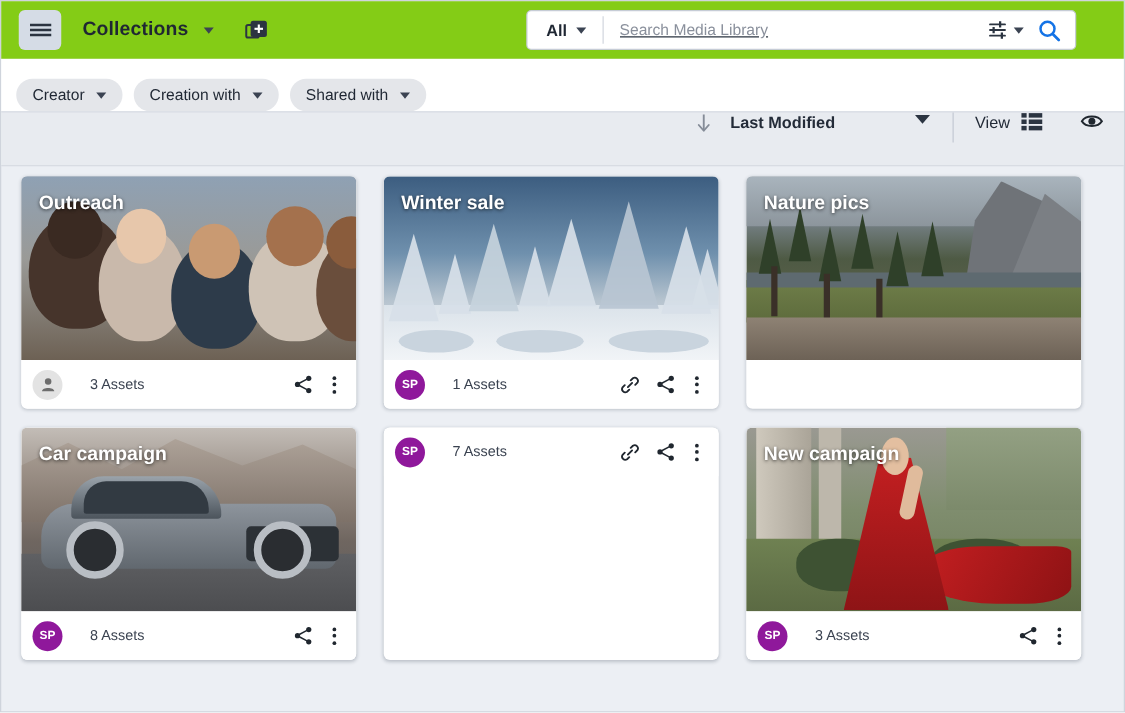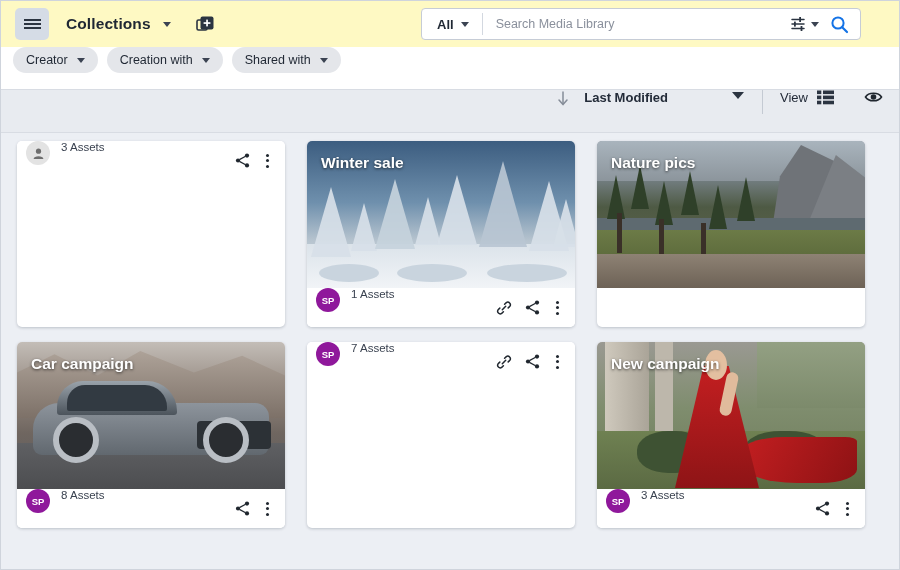--- a/index.html
+++ b/index.html
@@ -15,21 +15,21 @@
     position: relative;
     background: #eceff4;
     border: 1px solid #cfd4dc;
     display: flex;
     flex-direction: column;
   }
 
   
   .topbar {
     height: 46px;
-    background: #fef9c3;
+    background: #84cc16;
     display: flex;
     align-items: center;
     padding: 0 14px;
     flex: 0 0 auto;
     position: relative;
   }
   .hamburger-btn {
     width: 34px; height: 32px;
     background: #d5dce6;
     border-radius: 5px;
@@ -77,31 +77,32 @@
   .search-scope-label { font-size: 13px; color: #1f2733; font-weight: bold; }
   .search-divider { width: 1px; height: 22px; background: #d3d8e0; }
   .search-input {
     flex: 1;
     border: none; outline: none;
     font-family: "Liberation Sans", sans-serif;
     font-size: 12.5px;
     color: #2b3441;
     padding: 0 10px 0 13px;
     background: transparent;
+    text-decoration: underline;
   }
   .search-input::placeholder { color: #8a909c; }
   .filter-icon-btn { display: flex; align-items: center; gap: 2px; cursor: pointer; padding-right: 4px;}
   .search-go-btn { padding: 0 11px 0 7px; cursor: pointer; display: flex; align-items: center;}
 
   
   .chiprow {
     height: 42px;
     background: #ffffff;
     display: flex;
-    align-items: flex-start;
+    align-items: flex-end;
     padding: 0 12px;
     gap: 9px;
     flex: 0 0 auto;
   }
   .chip {
     height: 26px;
     background: #e4e6ea;
     border-radius: 13px;
     display: flex; align-items: center;
     gap: 9px;
@@ -181,22 +182,23 @@
     left: 14px; top: 13px;
     font-size: 15.5px;
     font-weight: bold;
     color: #ffffff;
     text-shadow: 0 1px 3px rgba(0,0,0,.65);
     z-index: 5;
   }
   .card-foot {
     height: 39px;
     display: flex;
+    align-items: center;
     padding: 0 10px 0 9px;
-    gap: 6px;
+    gap: 17px;
     background: #fff;
   }
   .avatar {
     width: 24px; height: 24px;
     border-radius: 50%;
     display: flex; align-items: center; justify-content: center;
     font-size: 9.5px;
     font-weight: bold;
     color: #fff;
     flex: 0 0 auto;
@@ -386,20 +388,36 @@
         <path d="M1.5 7 C4.5 2, 14.5 2, 17.5 7 C14.5 12, 4.5 12, 1.5 7 Z" fill="none" stroke="#20272f" stroke-width="1.6"></path>
         <circle cx="9.5" cy="7" r="2.8" fill="#20272f"></circle>
       </svg>
     </span>
   </div>
 
 
   <div class="grid">
 
     <div class="card">
+      <div class="card-thumb">
+        <div class="th th-outreach">
+          <div class="sky"></div>
+          <div class="p p1"></div>
+            <div class="p1b p"></div>
+          <div class="p p2"></div>
+            <div class="p2b p"></div>
+          <div class="p p3"></div>
+            <div class="p3b p"></div>
+          <div class="p p4"></div>
+            <div class="p4b p"></div>
+          <div class="p p5"></div>
+            <div class="p5b p"></div>
+        </div>
+        <div class="card-thumb-title">Outreach</div>
+      </div>
       <div class="card-foot">
         <div class="avatar gray">
           <svg width="13" height="13" viewBox="0 0 13 13">
             <circle cx="6.5" cy="4.2" r="2.6" fill="#6d6d6d"></circle>
             <path d="M1.6 12 C1.6 8.4, 11.4 8.4, 11.4 12 Z" fill="#6d6d6d"></path>
           </svg>
         </div>
         <div class="asset-count">3 Assets</div>
         <div class="foot-actions">
           <span class="foot-icon">

